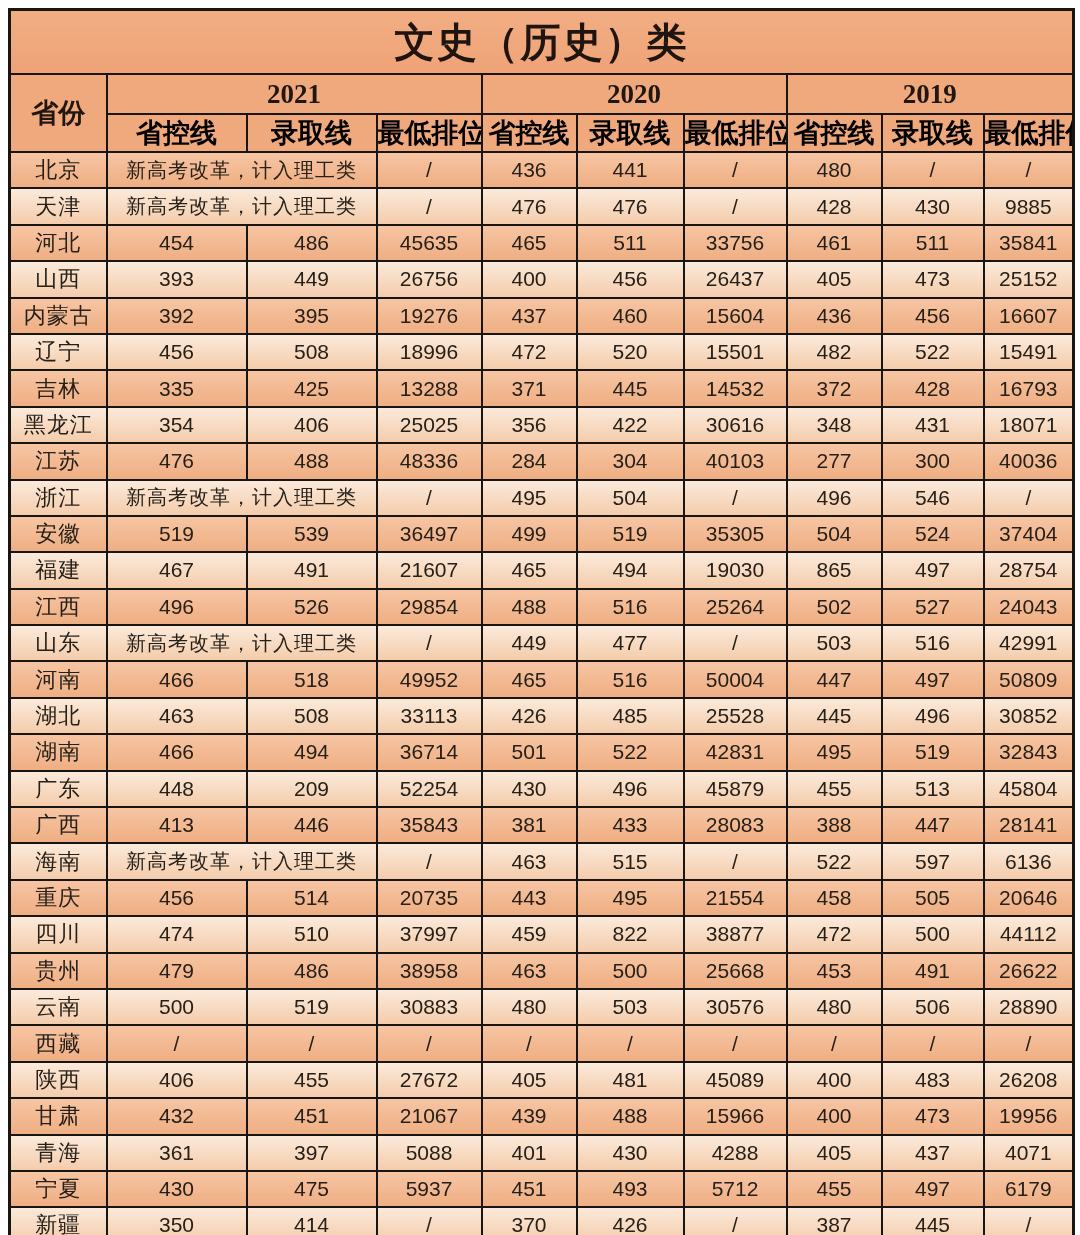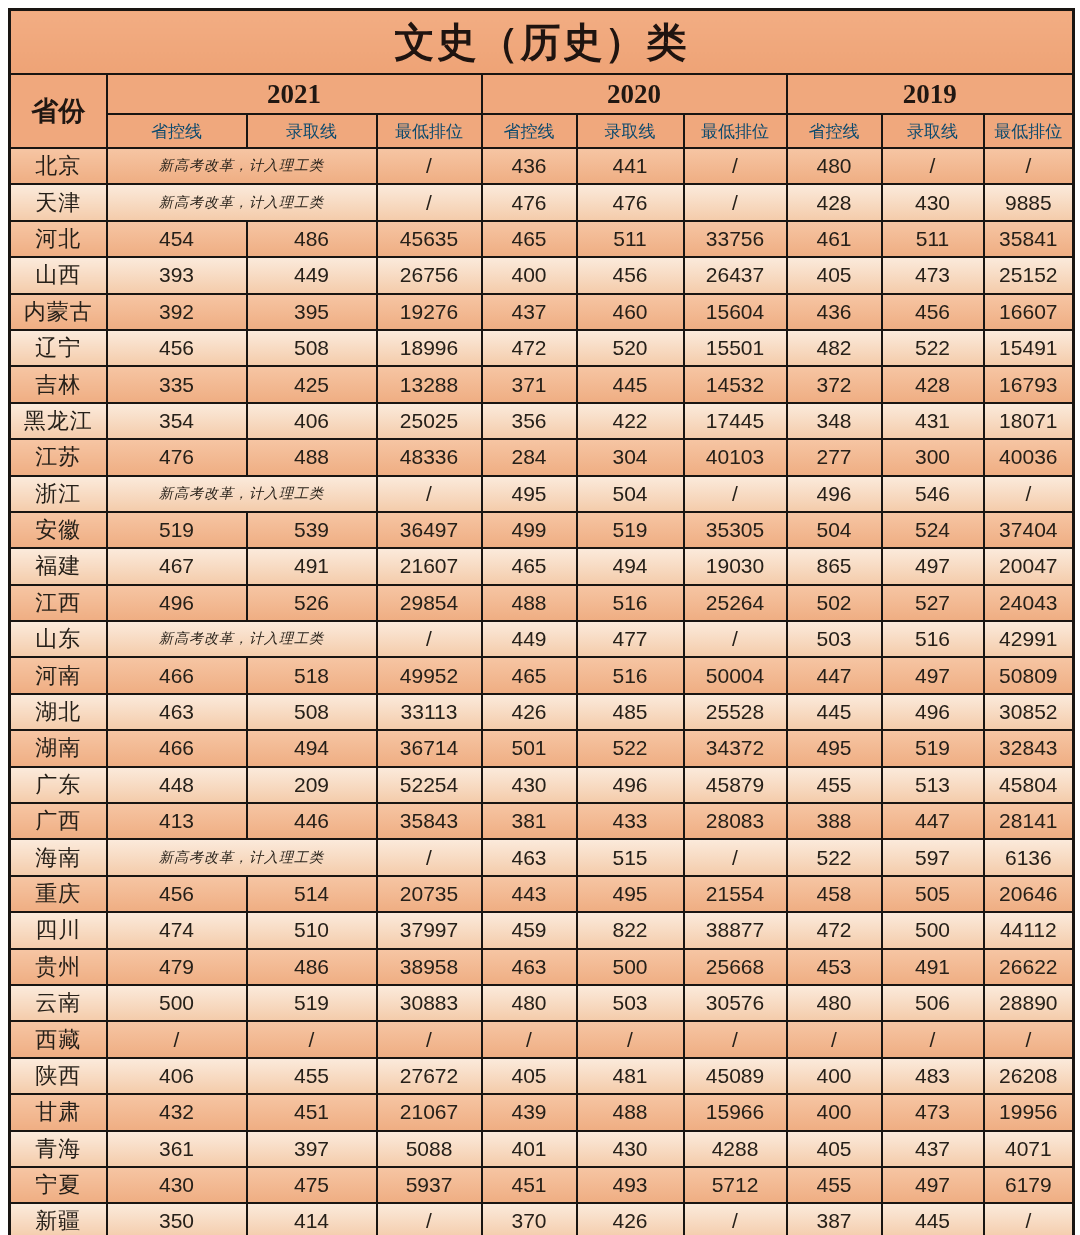--- a/index.html
+++ b/index.html
@@ -42,35 +42,35 @@
     height: 38px;
     background: #f0a87d;
     font-family: "Liberation Serif", "DejaVu Serif", serif;
     font-weight: bold;
     font-size: 27px;
     color: #201712;
   }
   tr.sub-row th {
     height: 32px;
     background: #f0a87d;
-    font-weight: normal;
-    font-size: 17px;
-    color: #0c4a6e;
+    font-weight: bold;
+    font-size: 27px;
+    color: #000000;
   }
   th.province-head {
     background: #f0a87d;
     font-weight: bold;
     font-size: 22px;
   }
   tbody tr { height: 36.4px; }
   tbody td { font-size: 22px; }
   tbody tr.dark td  { background: linear-gradient(180deg, #f6c5a3, #efae83); }
   tbody tr.light td { background: linear-gradient(180deg, #fbeadb, #f4ccab); }
   td.province { font-size: 22px; letter-spacing: 1px; }
-  td.note { font-size: 14px; letter-spacing: 1px; font-style: italic; }
+  td.note { font-size: 20px; letter-spacing: 1px; }
   td.val { font-size: 21px; }
 </style>
 </head>
 <body>
 
 <div class="page">
   <table class="score-table">
     <colgroup>
       <col style="width:97px">
       <col style="width:140px">
@@ -188,21 +188,21 @@
           <td class="val">428</td>
           <td class="val">16793</td>
         </tr>
         <tr class="light">
           <td class="province">黑龙江</td>
           <td class="val">354</td>
           <td class="val">406</td>
           <td class="val">25025</td>
           <td class="val">356</td>
           <td class="val">422</td>
-          <td class="val">17445</td>
+          <td class="val">30616</td>
           <td class="val">348</td>
           <td class="val">431</td>
           <td class="val">18071</td>
         </tr>
         <tr class="dark">
           <td class="province">江苏</td>
           <td class="val">476</td>
           <td class="val">488</td>
           <td class="val">48336</td>
           <td class="val">284</td>
@@ -238,21 +238,21 @@
         <tr class="light">
           <td class="province">福建</td>
           <td class="val">467</td>
           <td class="val">491</td>
           <td class="val">21607</td>
           <td class="val">465</td>
           <td class="val">494</td>
           <td class="val">19030</td>
           <td class="val">865</td>
           <td class="val">497</td>
-          <td class="val">20047</td>
+          <td class="val">28754</td>
         </tr>
         <tr class="dark">
           <td class="province">江西</td>
           <td class="val">496</td>
           <td class="val">526</td>
           <td class="val">29854</td>
           <td class="val">488</td>
           <td class="val">516</td>
           <td class="val">25264</td>
           <td class="val">502</td>
@@ -294,21 +294,21 @@
           <td class="val">496</td>
           <td class="val">30852</td>
         </tr>
         <tr class="dark">
           <td class="province">湖南</td>
           <td class="val">466</td>
           <td class="val">494</td>
           <td class="val">36714</td>
           <td class="val">501</td>
           <td class="val">522</td>
-          <td class="val">34372</td>
+          <td class="val">42831</td>
           <td class="val">495</td>
           <td class="val">519</td>
           <td class="val">32843</td>
         </tr>
         <tr class="light">
           <td class="province">广东</td>
           <td class="val">448</td>
           <td class="val">209</td>
           <td class="val">52254</td>
           <td class="val">430</td>

